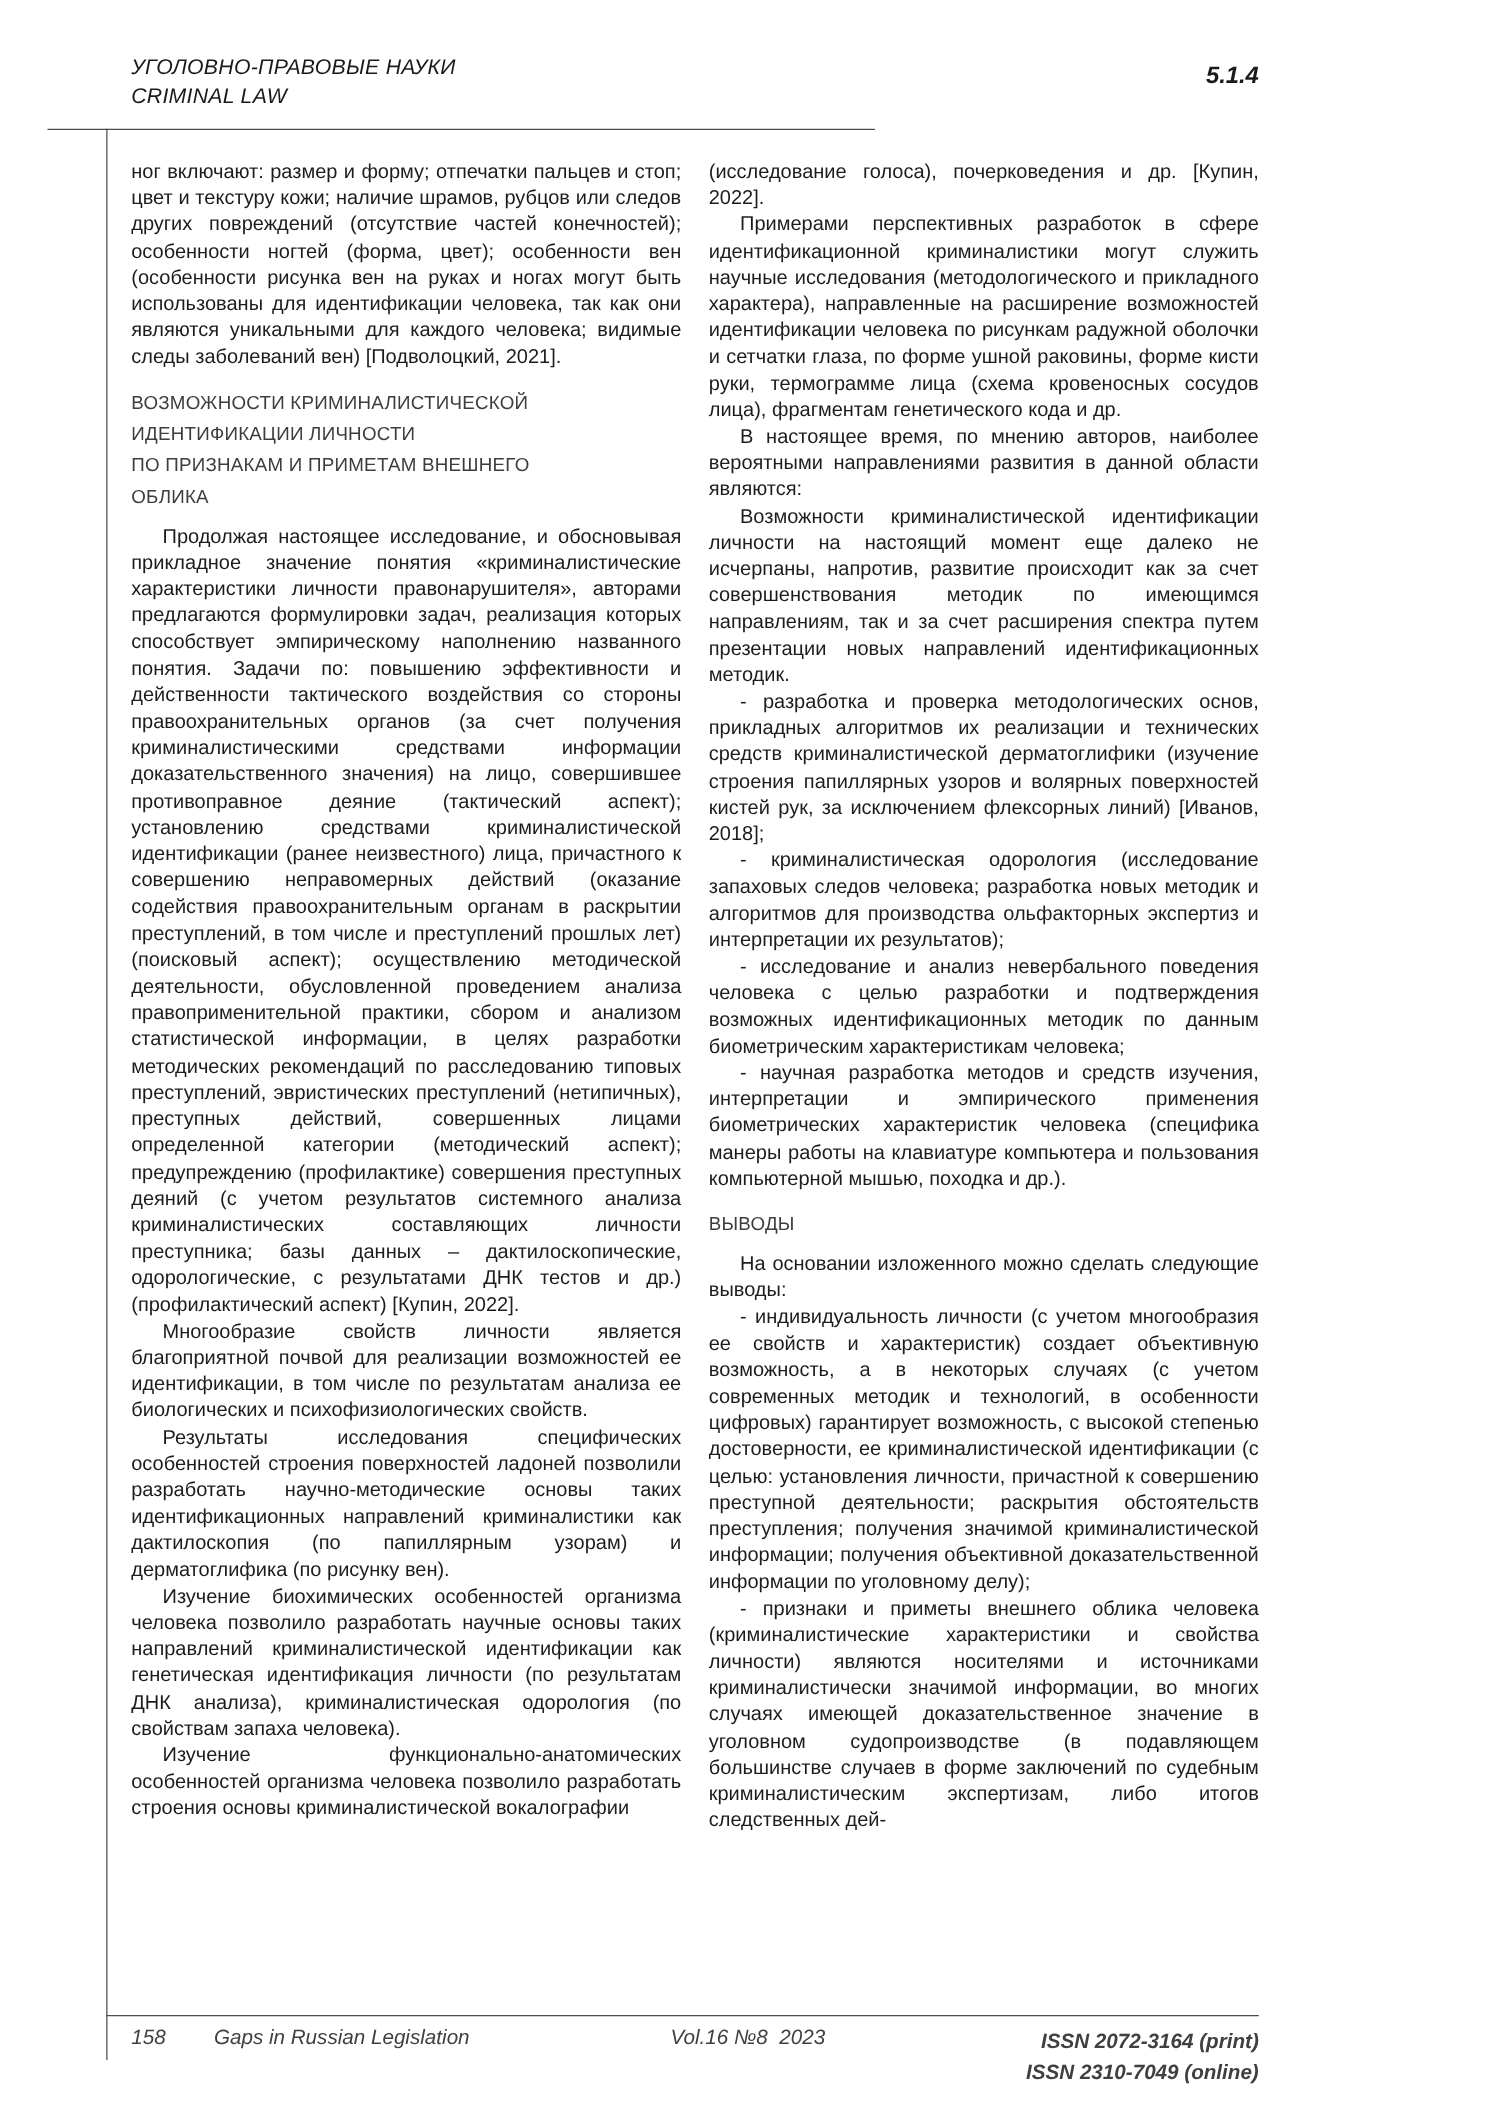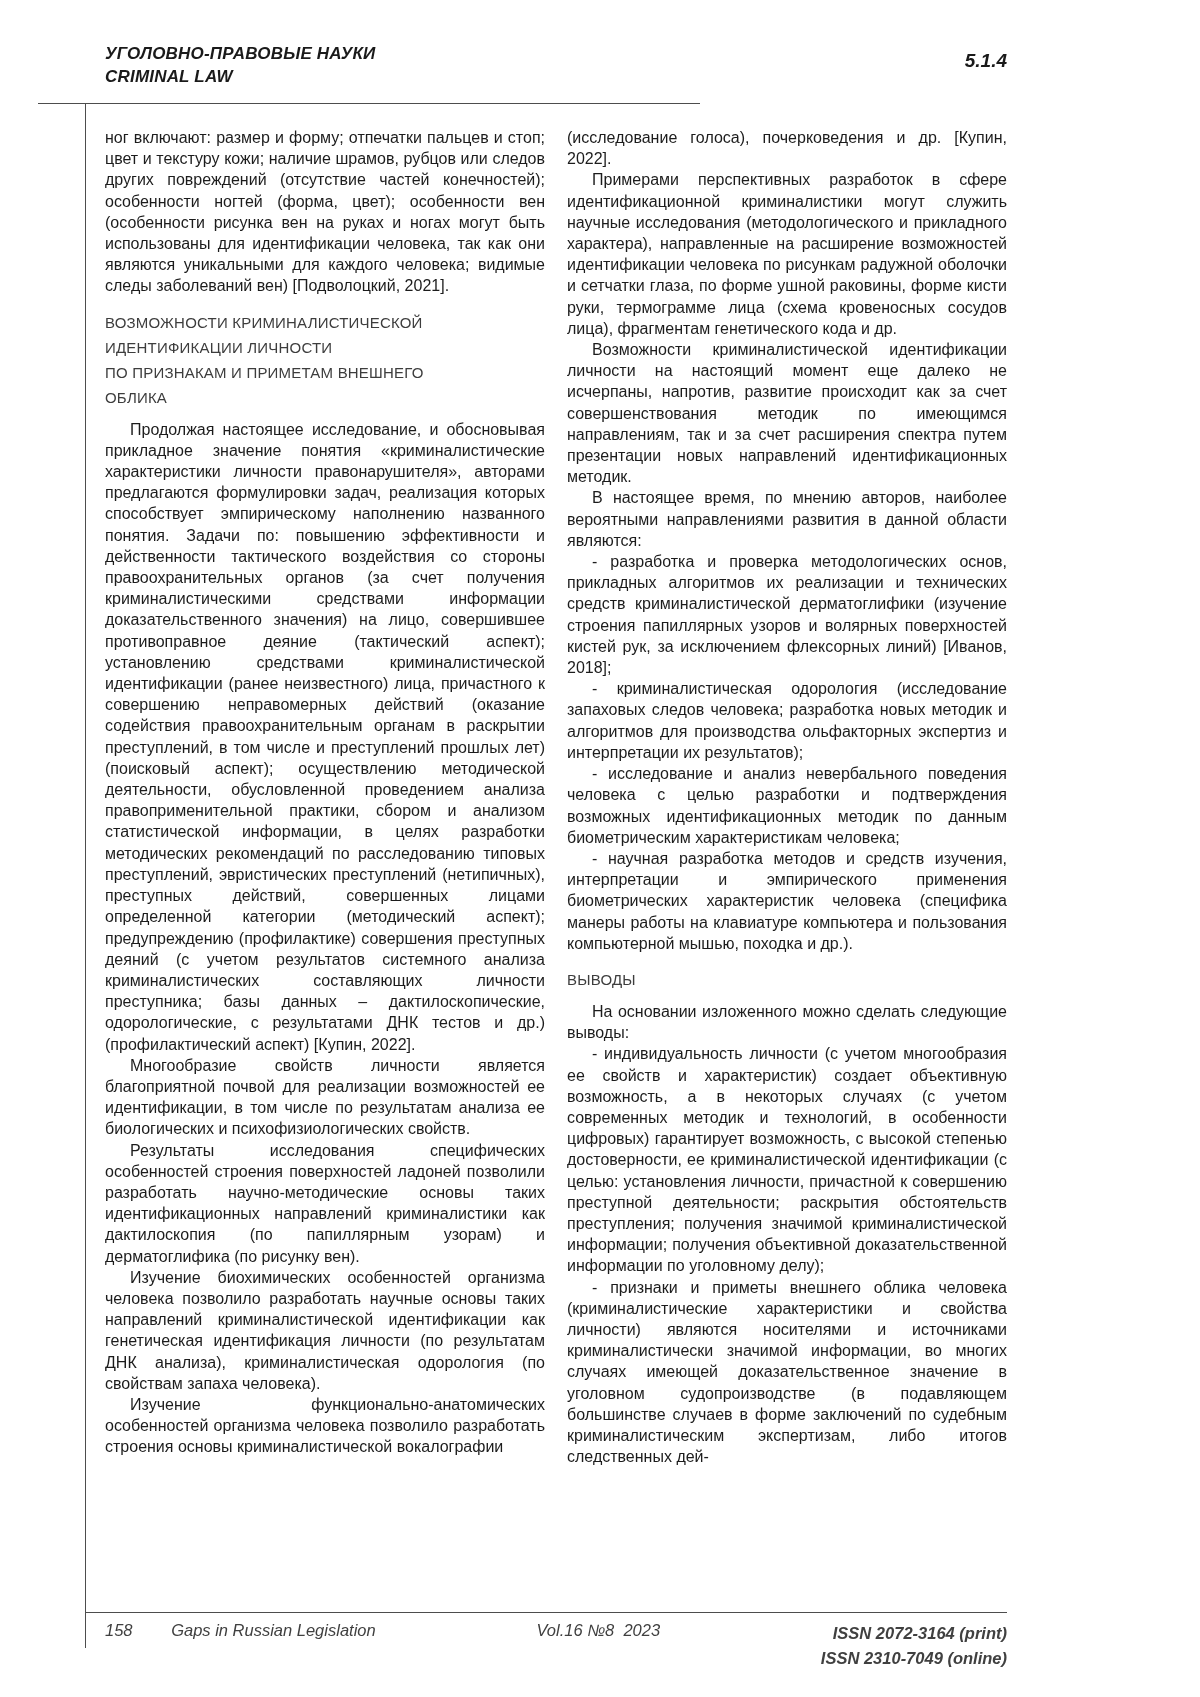--- a/index.html
+++ b/index.html
@@ -20,21 +20,21 @@
   .header {
     position: absolute;
     top: 42px;
     left: 105px;
     width: 902px;
     display: flex;
     justify-content: space-between;
     align-items: flex-start;
   }
   .rubric div {
-    font-weight: bold;
+    font-weight: normal;
     font-style: italic;
     font-size: 17px;
     line-height: 23px;
     letter-spacing: 0.2px;
     color: #1a1a1a;
   }
   .code {
     font-weight: bold;
     font-style: italic;
     font-size: 19px;
@@ -150,22 +150,22 @@
 ОБЛИКА</h2>
         <p class="body-paragraph indent">Продолжая настоящее исследование, и обосновывая прикладное значение понятия «криминалистические характеристики личности правонарушителя», авторами предлагаются формулировки задач, реализация которых способствует эмпирическому наполнению названного понятия. Задачи по: повышению эффективности и действенности тактического воздействия со стороны правоохранительных органов (за счет получения криминалистическими средствами информации доказательственного значения) на лицо, совершившее противоправное деяние (тактический аспект); установлению средствами криминалистической идентификации (ранее неизвестного) лица, причастного к совершению неправомерных действий (оказание содействия правоохранительным органам в раскрытии преступлений, в том числе и преступлений прошлых лет) (поисковый аспект); осуществлению методической деятельности, обусловленной проведением анализа правоприменительной практики, сбором и анализом статистической информации, в целях разработки методических рекомендаций по расследованию типовых преступлений, эвристических преступлений (нетипичных), преступных действий, совершенных лицами определенной категории (методический аспект); предупреждению (профилактике) совершения преступных деяний (с учетом результатов системного анализа криминалистических составляющих личности преступника; базы данных – дактилоскопические, одорологические, с результатами ДНК тестов и др.) (профилактический аспект) [Купин, 2022].</p>
         <p class="body-paragraph indent">Многообразие свойств личности является благоприятной почвой для реализации возможностей ее идентификации, в том числе по результатам анализа ее биологических и психофизиологических свойств.</p>
         <p class="body-paragraph indent">Результаты исследования специфических особенностей строения поверхностей ладоней позволили разработать научно-методические основы таких идентификационных направлений криминалистики как дактилоскопия (по папиллярным узорам) и дерматоглифика (по рисунку вен).</p>
         <p class="body-paragraph indent">Изучение биохимических особенностей организма человека позволило разработать научные основы таких направлений криминалистической идентификации как генетическая идентификация личности (по результатам ДНК анализа), криминалистическая одорология (по свойствам запаха человека).</p>
         <p class="body-paragraph indent">Изучение функционально-анатомических особенностей организма человека позволило разработать строения основы криминалистической вокалографии</p>
       </div>
     <div class="col" id="col-right">
         <p class="body-paragraph">(исследование голоса), почерковедения и др. [Купин, 2022].</p>
         <p class="body-paragraph indent">Примерами перспективных разработок в сфере идентификационной криминалистики могут служить научные исследования (методологического и прикладного характера), направленные на расширение возможностей идентификации человека по рисункам радужной оболочки и сетчатки глаза, по форме ушной раковины, форме кисти руки, термограмме лица (схема кровеносных сосудов лица), фрагментам генетического кода и др.</p>
+        <p class="body-paragraph indent">В настоящее время, по мнению авторов, наиболее вероятными направлениями развития в данной области являются:</p>
         <p class="body-paragraph indent">Возможности криминалистической идентификации личности на настоящий момент еще далеко не исчерпаны, напротив, развитие происходит как за счет совершенствования методик по имеющимся направлениям, так и за счет расширения спектра путем презентации новых направлений идентификационных методик.</p>
-        <p class="body-paragraph indent">В настоящее время, по мнению авторов, наиболее вероятными направлениями развития в данной области являются:</p>
         <p class="body-paragraph indent">- разработка и проверка методологических основ, прикладных алгоритмов их реализации и технических средств криминалистической дерматоглифики (изучение строения папиллярных узоров и волярных поверхностей кистей рук, за исключением флексорных линий) [Иванов, 2018];</p>
         <p class="body-paragraph indent">- криминалистическая одорология (исследование запаховых следов человека; разработка новых методик и алгоритмов для производства ольфакторных экспертиз и интерпретации их результатов);</p>
         <p class="body-paragraph indent">- исследование и анализ невербального поведения человека с целью разработки и подтверждения возможных идентификационных методик по данным биометрическим характеристикам человека;</p>
         <p class="body-paragraph indent">- научная разработка методов и средств изучения, интерпретации и эмпирического применения биометрических характеристик человека (специфика манеры работы на клавиатуре компьютера и пользования компьютерной мышью, походка и др.).</p>
         <h2 class="section-heading">ВЫВОДЫ</h2>
         <p class="body-paragraph indent">На основании изложенного можно сделать следующие выводы:</p>
         <p class="body-paragraph indent">- индивидуальность личности (с учетом многообразия ее свойств и характеристик) создает объективную возможность, а в некоторых случаях (с учетом современных методик и технологий, в особенности цифровых) гарантирует возможность, с высокой степенью достоверности, ее криминалистической идентификации (с целью: установления личности, причастной к совершению преступной деятельности; раскрытия обстоятельств преступления; получения значимой криминалистической информации; получения объективной доказательственной информации по уголовному делу);</p>
         <p class="body-paragraph indent">- признаки и приметы внешнего облика человека (криминалистические характеристики и свойства личности) являются носителями и источниками криминалистически значимой информации, во многих случаях имеющей доказательственное значение в уголовном судопроизводстве (в подавляющем большинстве случаев в форме заключений по судебным криминалистическим экспертизам, либо итогов следственных дей-</p>
       </div>
   </main>

